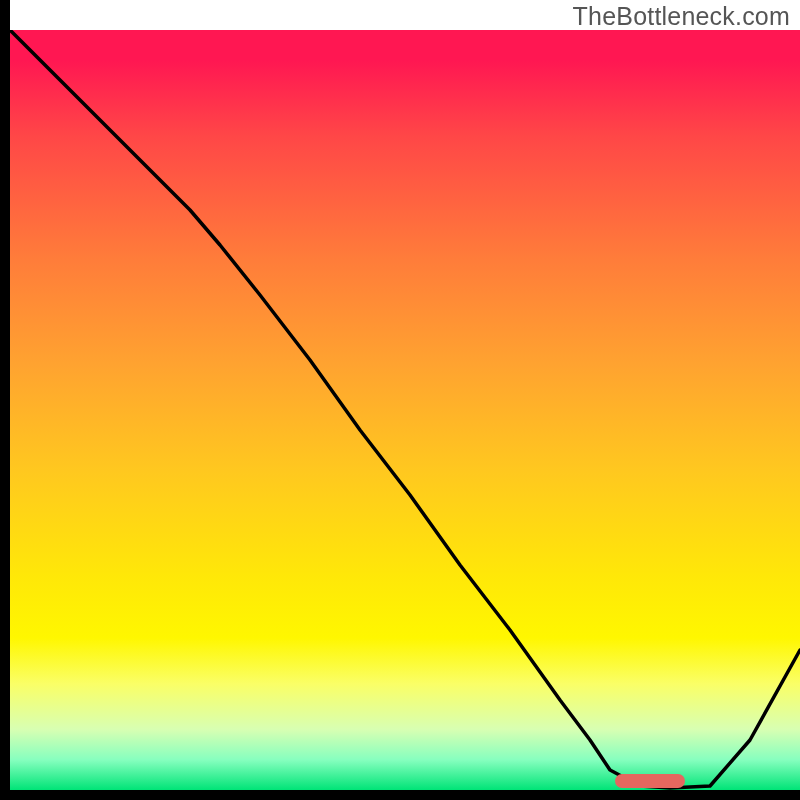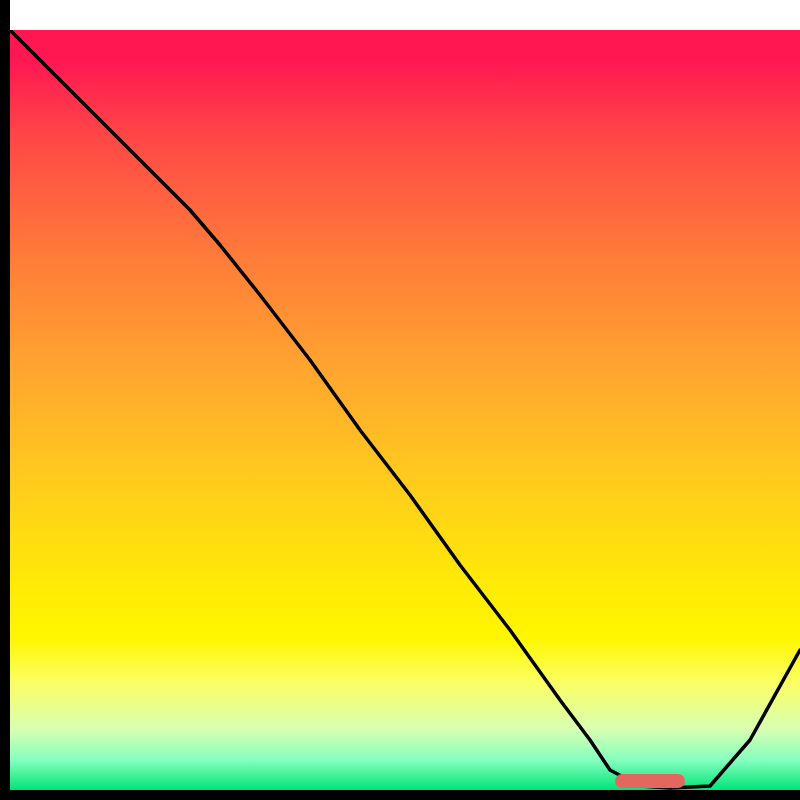--- a/index.html
+++ b/index.html
@@ -74,20 +74,21 @@
     background: #e4675f;
     border-radius: 10px;
     z-index: 4;
   }
 </style>
 </head>
 <body>
 
 <div class="stage">
 
+  <div class="watermark">TheBottleneck.com</div>
 
   <div class="frame-left"></div>
   <div class="frame-bottom"></div>
 
   <div class="plot">
     <div class="gradient"></div>
 
     <svg class="curve" viewBox="0 0 790 760" preserveAspectRatio="none">
       <path id="curve-path" fill="none" stroke="#000000" stroke-width="3.5" stroke-linecap="round" stroke-linejoin="round" d="M0 0 L50 50 L100 100 L150 150 L180 180 L210 215 L250 265 L300 330 L350 400 L400 465 L450 535 L500 600 L550 670 L580 710 L600 740 L630 756 L660 758 L700 756 L740 710 L790 620"></path>
     </svg>

